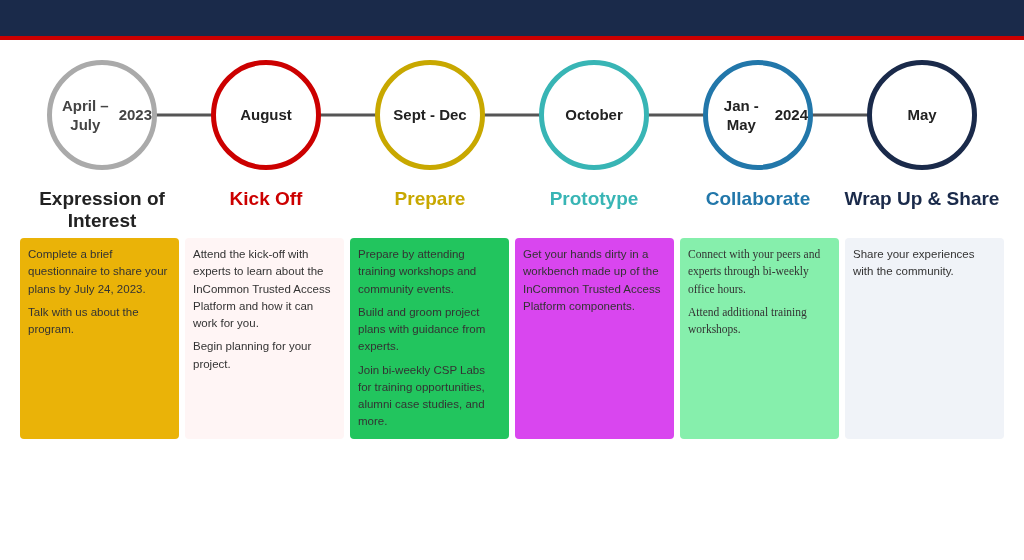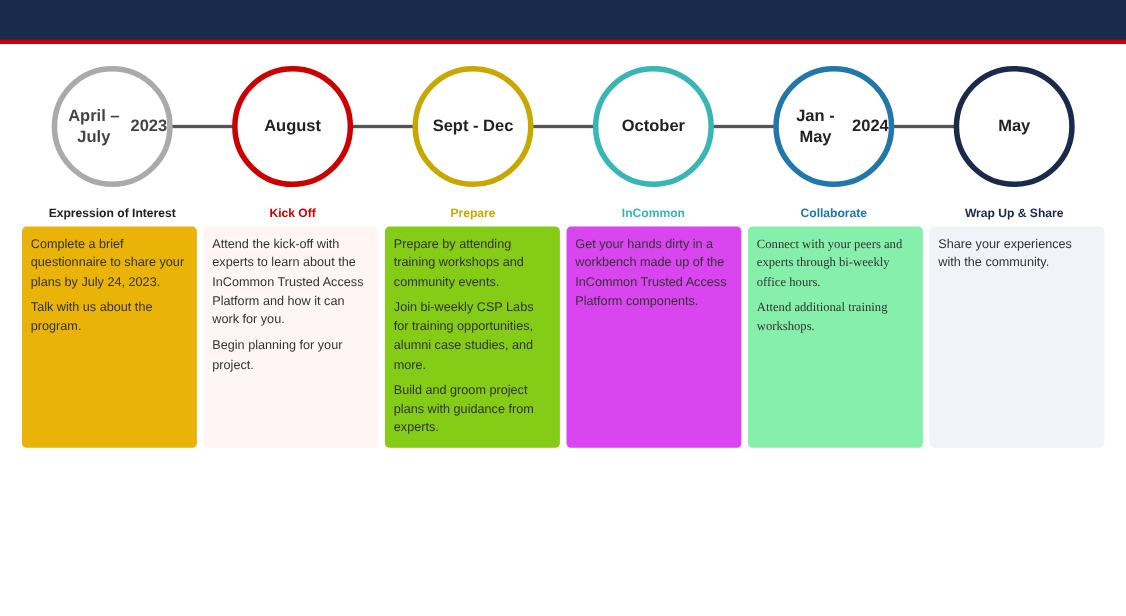--- a/index.html
+++ b/index.html
@@ -82,21 +82,21 @@
     
     .labels-row {
       display: flex;
       justify-content: center;
       margin-bottom: 6px;
     }
     .label-cell {
       flex: 1;
       text-align: center;
       font-weight: 700;
-      font-size: 11px;
+      font-size: 19px;
       color: #222;
     }
     .label-cell.red    { color: #cc0000; }
     .label-cell.gold   { color: #c8a800; }
     .label-cell.teal   { color: #38b5b5; }
     .label-cell.blue   { color: #2277aa; }
     .label-cell.navy   { color: #1a2a4a; }
 
     
     .cards-row {
@@ -113,21 +113,21 @@
       color: #333;
       line-height: 1.5;
       min-height: 140px;
     }
     .card p {
       margin-bottom: 6px;
     }
     .card p:last-child { margin-bottom: 0; }
 
     .card.red-tint   { background: #fff5f5; }
-    .card.gold-tint  { background: #84cc16; }
+    .card.gold-tint  { background: #22c55e; }
     .card.teal-tint  { background: #d946ef; }
     .card.blue-tint  { background: #86efac; font-family: Liberation Serif, serif; }
     .card.navy-tint  { background: #f0f3f8; }
   </style>
 </head>
 <body>
 
 <div>
 
   <div class="header">
@@ -174,38 +174,38 @@
               <span>May</span>
             </div>
           </div>
         </div>
     </div>
 
     <div class="labels-row" id="labels-container">
         <div class="label-cell ">Expression of Interest</div>
         <div class="label-cell red">Kick Off</div>
         <div class="label-cell gold">Prepare</div>
-        <div class="label-cell teal">InCommon</div>
+        <div class="label-cell teal">Prototype</div>
         <div class="label-cell blue">Collaborate</div>
         <div class="label-cell navy">Wrap Up &amp; Share</div>
       </div>
 
     <div class="cards-row" id="cards-container">
         <div class="card default">
           <p>Complete a brief questionnaire to share your plans by July 24, 2023.</p>
           <p>Talk with us about the program.</p>
         </div>
         <div class="card red-tint">
           <p>Attend the kick-off with experts to learn about the InCommon Trusted Access Platform and how it can work for you.</p>
           <p>Begin planning for your project.</p>
         </div>
         <div class="card gold-tint">
           <p>Prepare by attending training workshops and community events.</p>
+          <p>Build and groom project plans with guidance from experts.</p>
           <p>Join bi-weekly CSP Labs for training opportunities, alumni case studies, and more.</p>
-          <p>Build and groom project plans with guidance from experts.</p>
         </div>
         <div class="card teal-tint">
           <p>Get your hands dirty in a workbench made up of the InCommon Trusted Access Platform components.</p>
         </div>
         <div class="card blue-tint">
           <p>Connect with your peers and  experts through bi-weekly office hours.</p>
           <p>Attend additional training workshops.</p>
         </div>
         <div class="card navy-tint">
           <p>Share your experiences with the community.</p>

